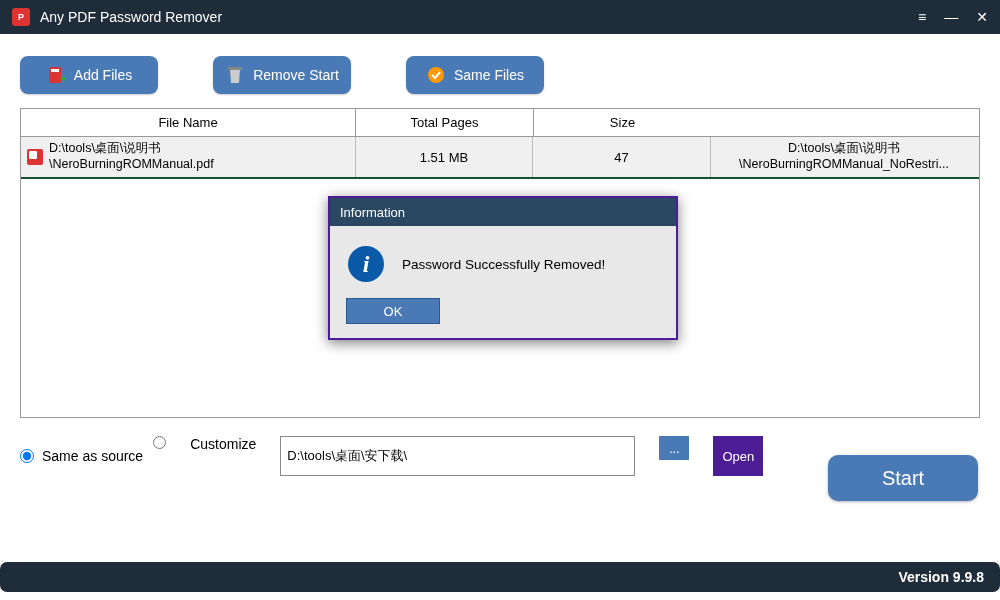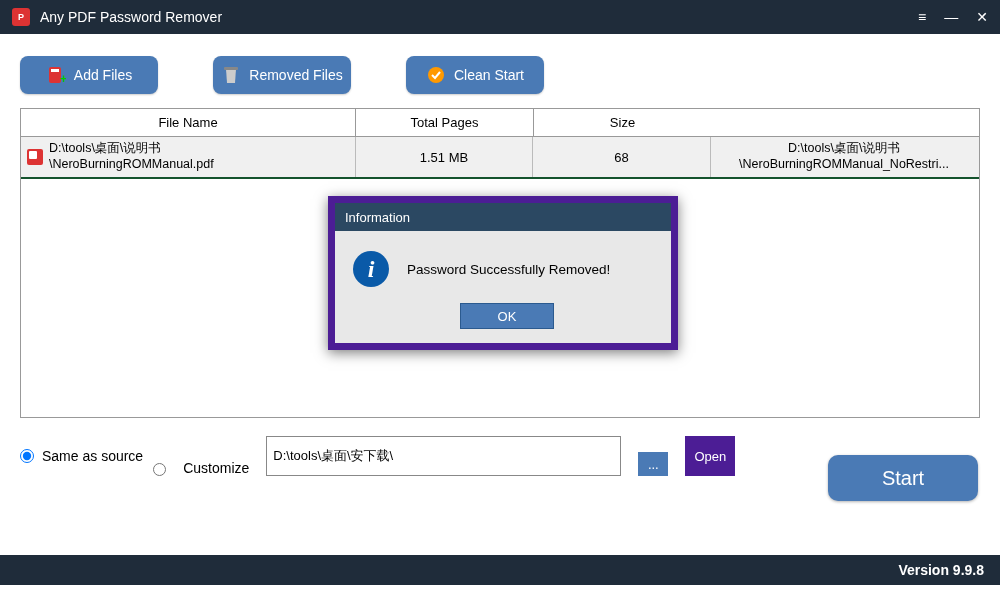--- a/index.html
+++ b/index.html
@@ -28,35 +28,35 @@
 .td { display: flex; align-items: center; justify-content: center; font-size: 13px; border-right: 1px solid #bbb; padding: 0 6px; overflow: hidden; }
 .td:last-child { border-right: none; }
 .td.name-cell { justify-content: flex-start; }
 .pdf-file-icon { width: 16px; height: 16px; background: #d33; border-radius: 2px; margin-right: 6px; flex-shrink: 0; position: relative; }
 .pdf-file-icon::after { content: ""; position: absolute; top: 2px; left: 2px; width: 8px; height: 8px; background: #fff; border-radius: 1px; }
 .stacked-text { display: flex; flex-direction: column; line-height: 1.25; font-size: 12.5px; }
 
 .output-section { padding: 18px 20px 0 20px; font-size: 14px; display: flex; gap: 10px; flex-direction: row; position: relative; }
 .radio-row { display: flex; align-items: center; gap: 8px; }
 .radio-row input[type="radio"] { width: 14px; height: 14px; }
-.custom-row { display: flex; align-items: flex-end; gap: 17px; }
+.custom-row { display: flex; align-items: flex-start; gap: 24px; }
 .path-input { width: 355px; height: 40px; border: 1px solid #888; padding: 0 6px; font-size: 13px; }
 .btn-browse { width: 30px; height: 24px; background: #4a7ab5; color: #fff; border: none; font-size: 13px; cursor: pointer; }
 .btn-open { width: 50px; height: 40px; background: #4c1d95; color: #fff; border: none; font-size: 13px; cursor: pointer; }
 
 .start-btn { position: absolute; right: 22px; top: 455px; width: 150px; height: 46px; background: #4a7ab5; color: #fff; border: none; border-radius: 10px; font-size: 20px; cursor: pointer; box-shadow: 0 1px 3px rgba(0,0,0,0.3); margin-left: 24px; }
 
-.statusbar { position: absolute; bottom: 15px; width: 100%; height: 30px; background: #1f2c3a; color: #fff; display: flex; align-items: center; justify-content: flex-end; padding: 0 16px; font-size: 14px; font-weight: bold; }
+.statusbar { position: absolute; bottom: 8px; width: 100%; height: 30px; background: #1f2c3a; color: #fff; display: flex; align-items: center; justify-content: flex-end; padding: 0 16px; font-size: 14px; font-weight: bold; border-radius: 7px; }
 
-.modal { position: absolute; left: 328px; top: 196px; width: 350px; background: #e8e8e8; border: 7px solid #4c1d95; box-shadow: 0 3px 12px rgba(0,0,0,0.5); z-index: 100; }
+.modal { position: absolute; left: 328px; top: 196px; width: 350px; background: #e8e8e8; border: 2px solid #4c1d95; box-shadow: 0 3px 12px rgba(0,0,0,0.5); z-index: 100; }
 .modal-title { background: #2b4862; color: #fff; height: 28px; display: flex; align-items: center; padding: 0 10px; font-size: 13px; }
 .modal-body { padding: 20px 18px 16px 18px; display: flex; align-items: center; gap: 18px; }
 .info-icon { width: 36px; height: 36px; border-radius: 50%; background: #0a5aa8; display: flex; align-items: center; justify-content: center; color: #fff; font-size: 24px; font-weight: bold; font-style: italic; font-family: Georgia, serif; flex-shrink: 0; }
 .modal-msg { font-size: 13.5px; }
-.modal-footer { display: flex; justify-content: center; padding: 0 0 14px 8px; }
+.modal-footer { display: flex; justify-content: flex-start; padding: 0 0 14px 16px; }
 .modal-ok { width: 94px; height: 26px; background: #4a7ab5; color: #fff; border: 1px solid #2b5a8f; font-size: 13px; cursor: pointer; }
 
 .watermark { position: absolute; left: 380px; top: 225px; pointer-events: none; opacity: 0.18; z-index: 50; display: flex; align-items: center; gap: 10px; }
 .wm-lock { width: 60px; height: 50px; border: 4px solid #888; border-radius: 8px; position: relative; }
 .wm-lock::before { content: ""; position: absolute; top: -26px; left: 12px; width: 28px; height: 30px; border: 4px solid #888; border-bottom: none; border-radius: 14px 14px 0 0; }
 .wm-text { color: #888; }
 .wm-text .cn { font-size: 28px; font-weight: bold; letter-spacing: 4px; }
 .wm-text .en { font-size: 20px; letter-spacing: 1px; }
 </style>
 </head>
@@ -83,49 +83,49 @@
     </span>
     <span>Add Files</span>
   </button>
   <button class="tool-btn">
     <span class="tool-icon">
       <svg width="20" height="20" viewBox="0 0 20 20">
           <path d="M5 4h10l-1 14H6z" fill="#ccc"></path>
           <rect x="3" y="2" width="14" height="3" rx="1" fill="#888"></rect>
         </svg>
     </span>
-    <span>Removed Files</span>
+    <span>Remove Start</span>
   </button>
   <button class="tool-btn">
     <span class="tool-icon">
       <svg width="20" height="20" viewBox="0 0 20 20">
           <circle cx="10" cy="10" r="8" fill="#f90"></circle>
           <path d="M6 10l3 3 5-6" stroke="#fff" stroke-width="2" fill="none"></path>
         </svg>
     </span>
-    <span>Clean Start</span>
+    <span>Same Files</span>
   </button>
 </div>
 
 <div class="table-container">
   <div class="table-header">
     <div class="th col-name">File Name</div>
     <div class="th col-pages">Total Pages</div>
     <div class="th col-size">Size</div>
   </div>
   <div class="table-row">
     <div class="td col-name name-cell">
       <div class="pdf-file-icon"></div>
       <div class="stacked-text">
         <span>D:\tools\桌面\说明书</span>
         <span>\NeroBurningROMManual.pdf</span>
       </div>
     </div>
     <div class="td col-size">1.51 MB</div>
-    <div class="td col-pages">68</div>
+    <div class="td col-pages">47</div>
     <div class="td col-status">
       <div class="stacked-text" style="text-align:center;">
         <span>D:\tools\桌面\说明书</span>
         <span>\NeroBurningROMManual_NoRestri...</span>
       </div>
     </div>
   </div>
 </div>
 
 <div class="output-section">

